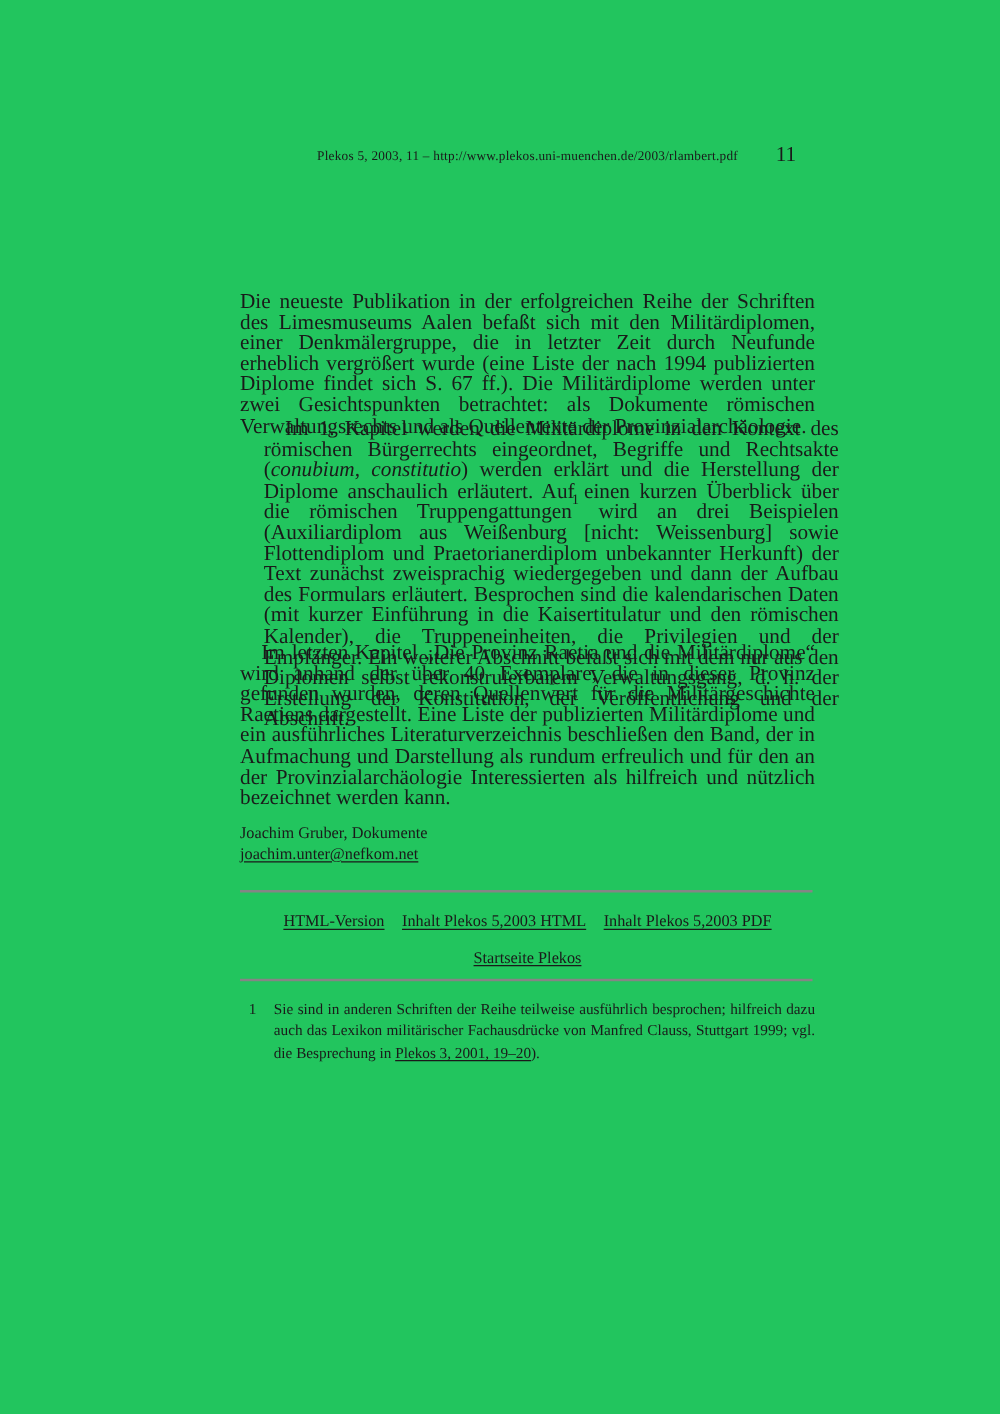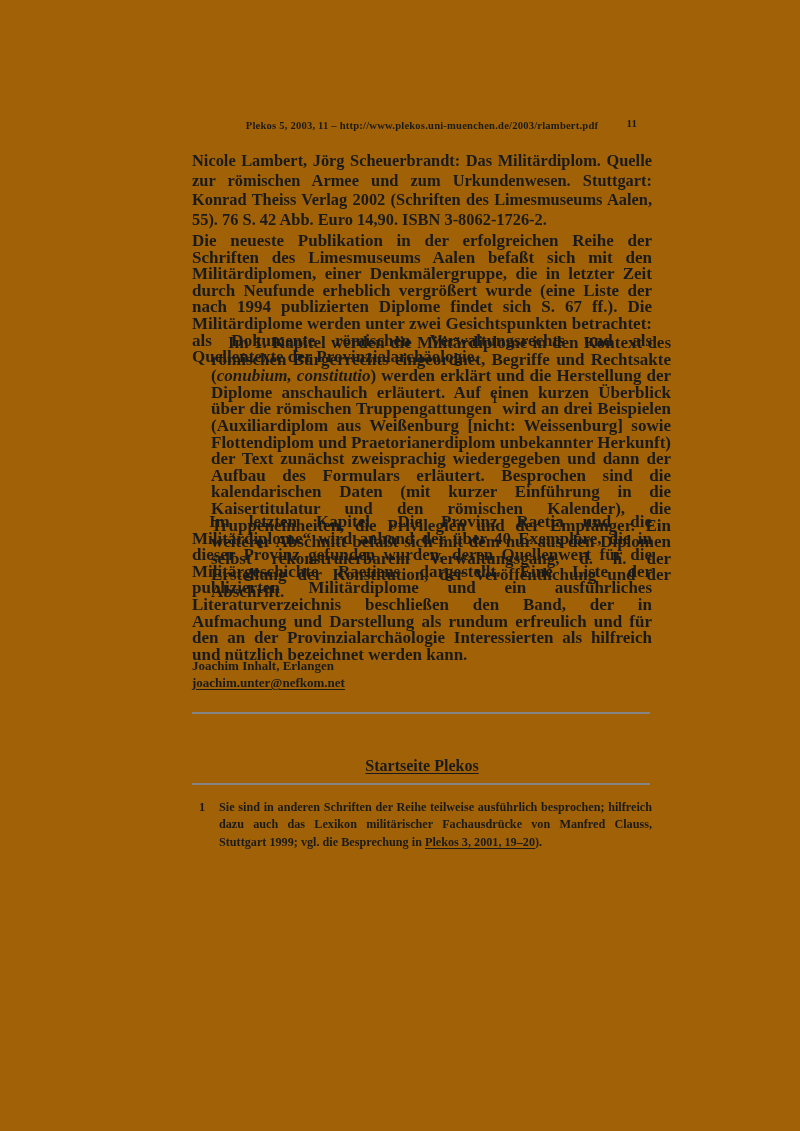--- a/index.html
+++ b/index.html
@@ -4,25 +4,24 @@
 <style>
   html, body {
     margin: 0;
     padding: 0;
     background: #ffffff;
   }
   .page {
     position: relative;
     width: 800px;
     height: 1131px;
-    background: #a16207;
+    background: #22c55e;
     font-family: "Liberation Serif", "DejaVu Serif", serif;
     color: #1a1a1a;
     overflow: hidden;
-    font-weight: bold;
   }
   .content {
     position: absolute;
     left: 192px;
     top: 0;
     width: 460px;
     height: 100%;
   }
   .running-head {
     position: absolute;
@@ -31,21 +30,21 @@
     width: 100%;
     text-align: center;
     font-size: 10.6px;
     line-height: 13px;
     letter-spacing: 0.2px;
   }
   .rh-page {
     position: absolute;
     right: 15px;
     top: -2px;
-    font-size: 11px;
+    font-size: 17px;
     letter-spacing: 0;
   }
   .title {
     position: absolute;
     top: 151px;
     left: 0;
     width: 100%;
     font-size: 16.4px;
     line-height: 19.5px;
     text-align: justify;
@@ -102,21 +101,21 @@
     font-size: 13px;
     line-height: 16.6px;
     white-space: nowrap;
   }
   .nav-home {
     position: absolute;
     top: 758px;
     left: 0;
     width: 100%;
     text-align: center;
-    font-size: 16px;
+    font-size: 13px;
     line-height: 16.6px;
   }
   .footnote {
     position: absolute;
     top: 799px;
     left: 0;
     width: 100%;
     display: flex;
     font-size: 12.2px;
     line-height: 17.3px;
@@ -133,35 +132,39 @@
   }
 </style>
 </head>
 <body>
 
 <div class="page">
   <div class="content">
 
     <div class="running-head"><span>Plekos 5, 2003, 11 – http://www.plekos.uni-muenchen.de/2003/rlambert.pdf</span><span class="rh-page">11</span></div>
 
-    <div class="title">Nicole Lambert, Jörg Scheuerbrandt: Das Militärdiplom. Quelle zur römischen Armee und zum Urkundenwesen. Stuttgart: Konrad Theiss Verlag 2002 (Schriften des Limesmuseums Aalen, 55). 76 S. 42 Abb. Euro 14,90. ISBN 3-8062-1726-2.</div>
 
     <p class="body p1">Die neueste Publikation in der erfolgreichen Reihe der Schriften des Limesmuseums Aalen befaßt sich mit den Militärdiplomen, einer Denkmälergruppe, die in letzter Zeit durch Neufunde erheblich vergrößert wurde (eine Liste der nach 1994 publizierten Diplome findet sich S. 67 ff.). Die Militärdiplome werden unter zwei Gesichtspunkten betrachtet: als Dokumente römischen Verwaltungsrechts und als Quellentexte der Provinzialarchäologie.</p>
 
     <p class="body p2 indent"><span>Im 1. Kapitel werden die Militärdiplome in den Kontext des römischen Bürgerrechts eingeordnet, Begriffe und Rechtsakte (</span><i>conubium, constitutio</i><span>) werden erklärt und die Herstellung der Diplome anschaulich erläutert. Auf einen kurzen Überblick über die römischen Truppengattungen</span><sup class="fnref">1</sup><span> wird an drei Beispielen (Auxiliardiplom aus Weißenburg [nicht: Weissenburg] sowie Flottendiplom und Praetorianerdiplom unbekannter Herkunft) der Text zunächst zweisprachig wiedergegeben und dann der Aufbau des Formulars erläutert. Besprochen sind die kalendarischen Daten (mit kurzer Einführung in die Kaisertitulatur und den römischen Kalender), die Truppeneinheiten, die Privilegien und der Empfänger. Ein weiterer Abschnitt befaßt sich mit dem nur aus den Diplomen selbst rekonstruierbarem Verwaltungsgang, d. h. der Erstellung der Konstitution, der Veröffentlichung und der Abschrift.</span></p>
 
     <p class="body p3 indent">Im letzten Kapitel „Die Provinz Raetia und die Militärdiplome“ wird anhand der über 40 Exemplare, die in dieser Provinz gefunden wurden, deren Quellenwert für die Militärgeschichte Raetiens dargestellt. Eine Liste der publizierten Militärdiplome und ein ausführliches Literaturverzeichnis beschließen den Band, der in Aufmachung und Darstellung als rundum erfreulich und für den an der Provinzialarchäologie Interessierten als hilfreich und nützlich bezeichnet werden kann.</p>
 
     <div class="author">
-      <div>Joachim Inhalt, Erlangen</div>
+      <div>Joachim Gruber, Dokumente</div>
       <div><a class="link">joachim.unter@nefkom.net</a></div>
     </div>
 
     <div class="hr hr1"></div>
 
+    <div class="nav-row">
+        <a class="link">HTML-Version</a>
+        <a class="link">Inhalt Plekos 5,2003 HTML</a>
+        <a class="link">Inhalt Plekos 5,2003 PDF</a>
+      </div>
 
     <div class="nav-home"><a class="link">Startseite Plekos</a></div>
 
     <div class="hr hr2"></div>
 
     <div class="footnote">
       <div class="fn-marker">1</div>
       <div class="fn-text"><span>Sie sind in anderen Schriften der Reihe teilweise ausführlich besprochen; hilfreich dazu auch das Lexikon militärischer Fachausdrücke von Manfred Clauss, Stuttgart 1999; vgl. die Besprechung in </span><a class="link">Plekos 3, 2001, 19–20</a><span>).</span></div>
     </div>
 

